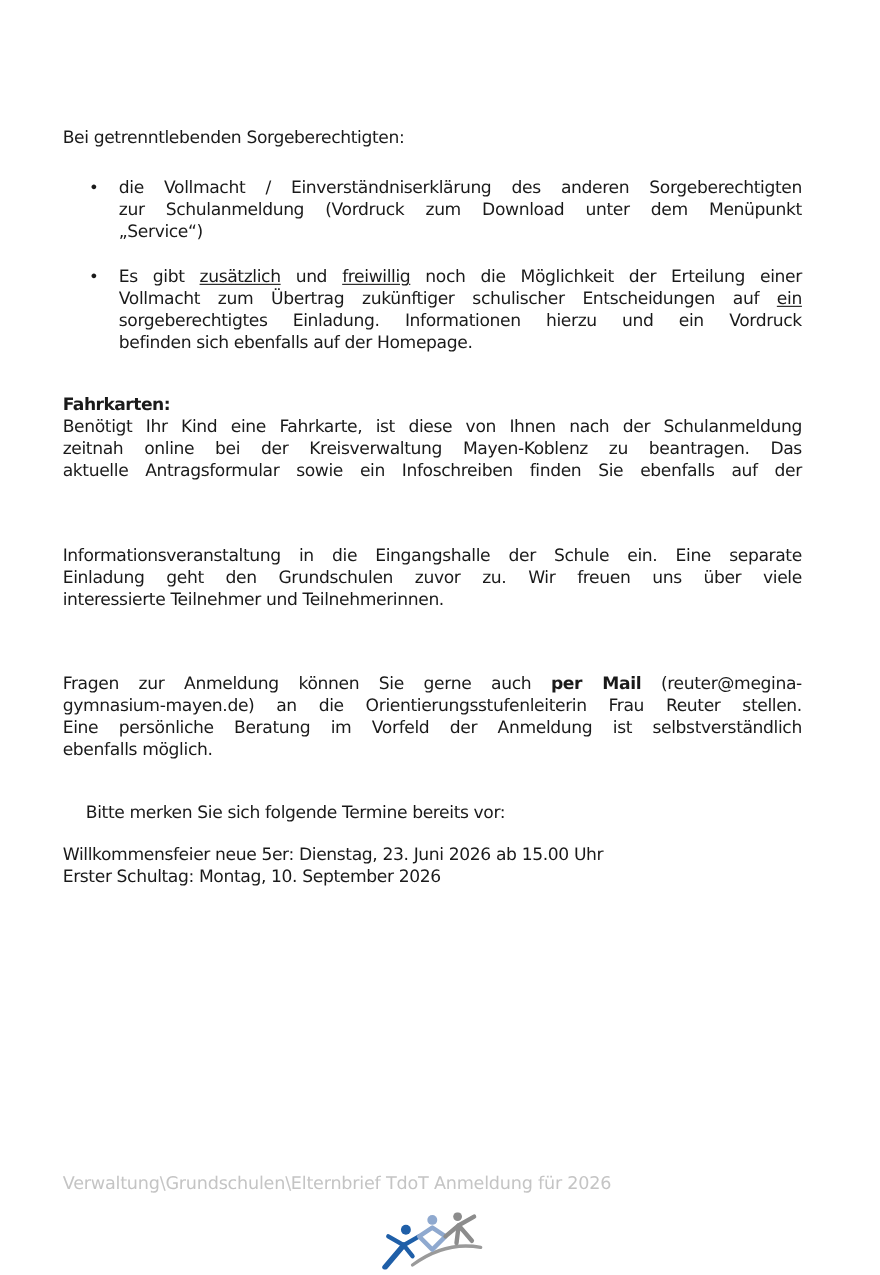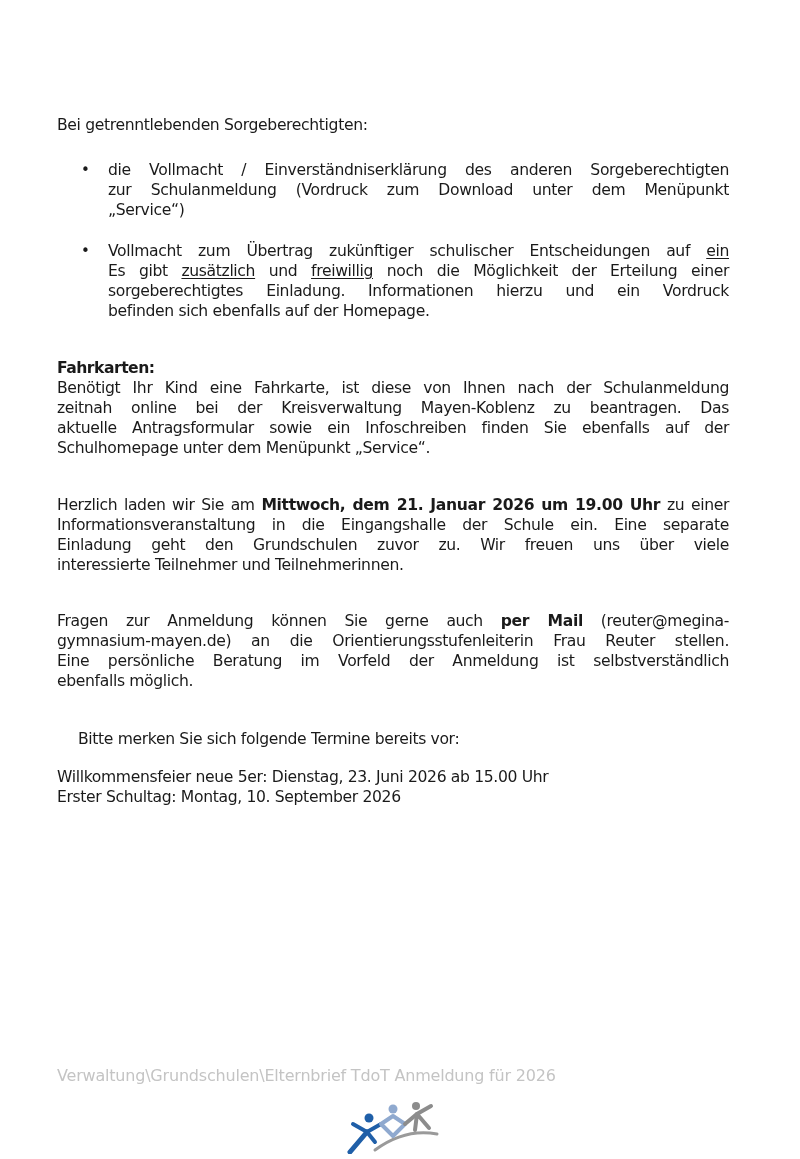--- a/index.html
+++ b/index.html
@@ -88,37 +88,35 @@
     <div class="bullet-text">
       <span class="jline">die Vollmacht / Einverständniserklärung des anderen Sorgeberechtigten</span>
       <span class="jline">zur Schulanmeldung (Vordruck zum Download unter dem Menüpunkt</span>
       <span class="line">„Service“)</span>
     </div>
   </div>
 
   <div class="bullet-block" style="top:241px;height:80px;">
     <span class="bullet-dot">•</span>
     <div class="bullet-text">
+      <span class="jline"><span>Es gibt </span><u>zusätzlich</u><span> und </span><u>freiwillig</u><span> noch die Möglichkeit der Erteilung einer</span></span>
       <span class="jline"><span>Vollmacht zum Übertrag zukünftiger schulischer Entscheidungen auf </span><u>ein</u></span>
-      <span class="jline"><span>Es gibt </span><u>zusätzlich</u><span> und </span><u>freiwillig</u><span> noch die Möglichkeit der Erteilung einer</span></span>
       <span class="jline">sorgeberechtigtes Einladung. Informationen hierzu und ein Vordruck</span>
       <span class="line">befinden sich ebenfalls auf der Homepage.</span>
     </div>
   </div>
 
   <div class="text" style="top:358px;">
     <span class="line semi">Fahrkarten:</span>
     <span class="jline">Benötigt Ihr Kind eine Fahrkarte, ist diese von Ihnen nach der Schulanmeldung</span>
     <span class="jline">zeitnah online bei der Kreisverwaltung Mayen-Koblenz zu beantragen. Das</span>
     <span class="jline">aktuelle Antragsformular sowie ein Infoschreiben finden Sie ebenfalls auf der</span>
-    <span class="line">Schulhomepage unter dem Menüpunkt „Service“.</span>
   </div>
 
   <div class="text" style="top:495px;">
-    <span class="jline"><span>Herzlich laden wir Sie am </span><b>Mittwoch, dem 21. Januar 2026 um 19.00 Uhr</b><span> zu einer</span></span>
     <span class="jline">Informationsveranstaltung in die Eingangshalle der Schule ein. Eine separate</span>
     <span class="jline">Einladung geht den Grundschulen zuvor zu. Wir freuen uns über viele</span>
     <span class="line">interessierte Teilnehmer und Teilnehmerinnen.</span>
   </div>
 
   <div class="text" style="top:611px;">
     <span class="jline"><span>Fragen zur Anmeldung können Sie gerne auch </span><b>per Mail</b><span> (reuter@megina-</span></span>
     <span class="jline">gymnasium-mayen.de) an die Orientierungsstufenleiterin Frau Reuter stellen.</span>
     <span class="jline">Eine persönliche Beratung im Vorfeld der Anmeldung ist selbstverständlich</span>
     <span class="line">ebenfalls möglich.</span>

